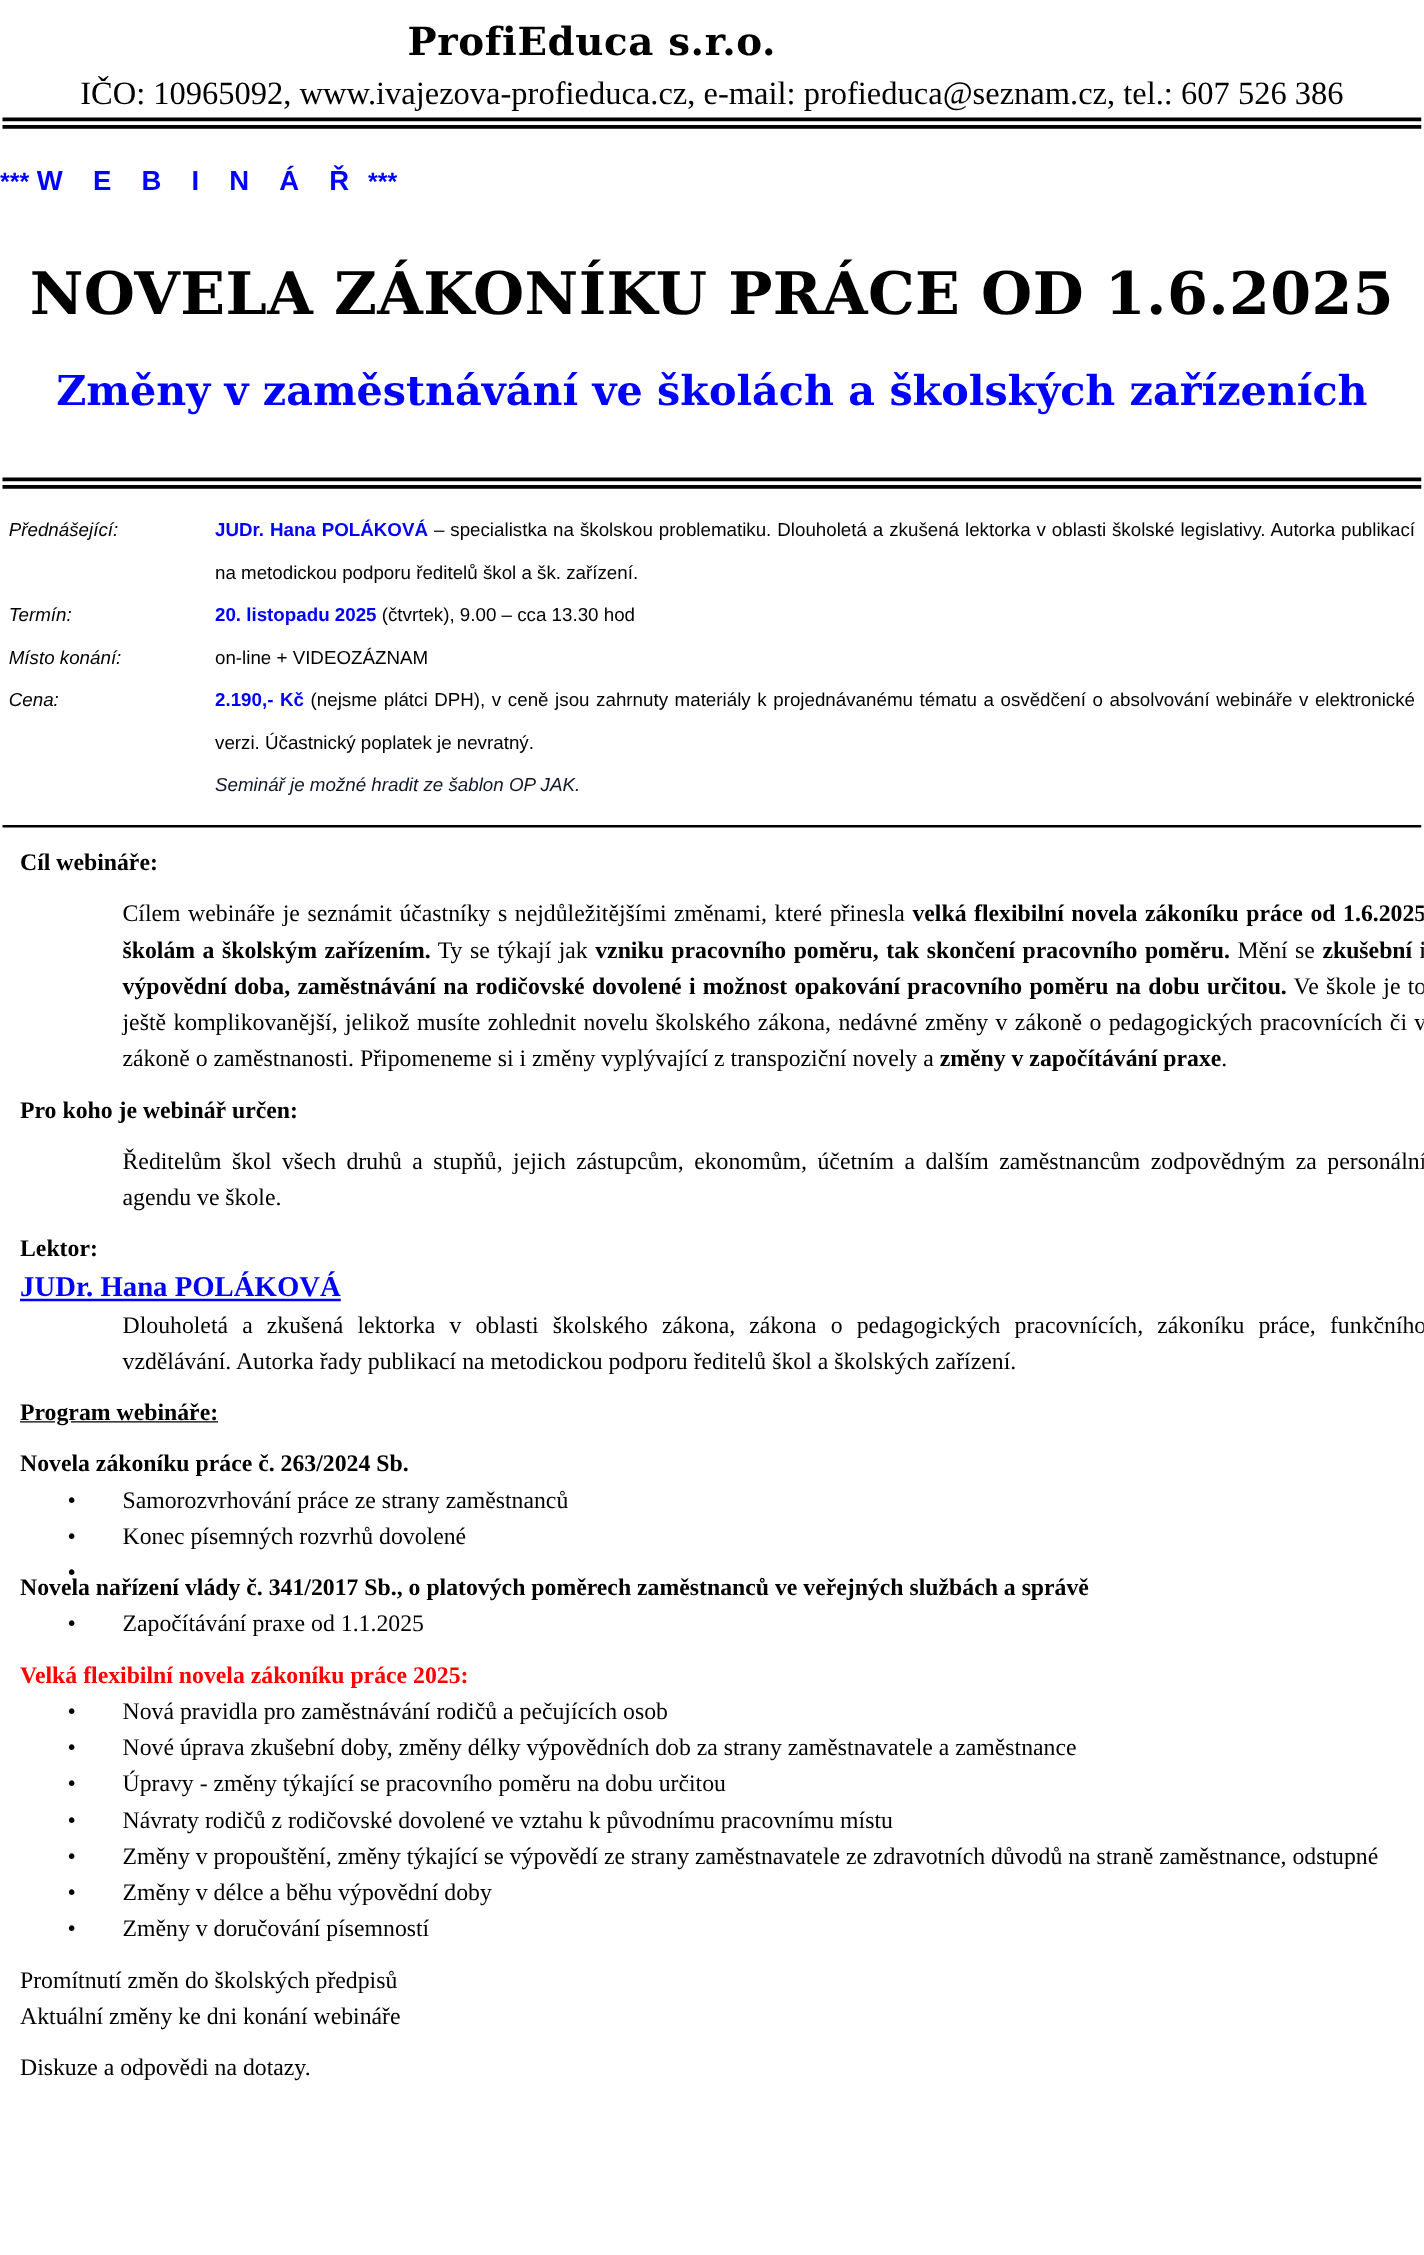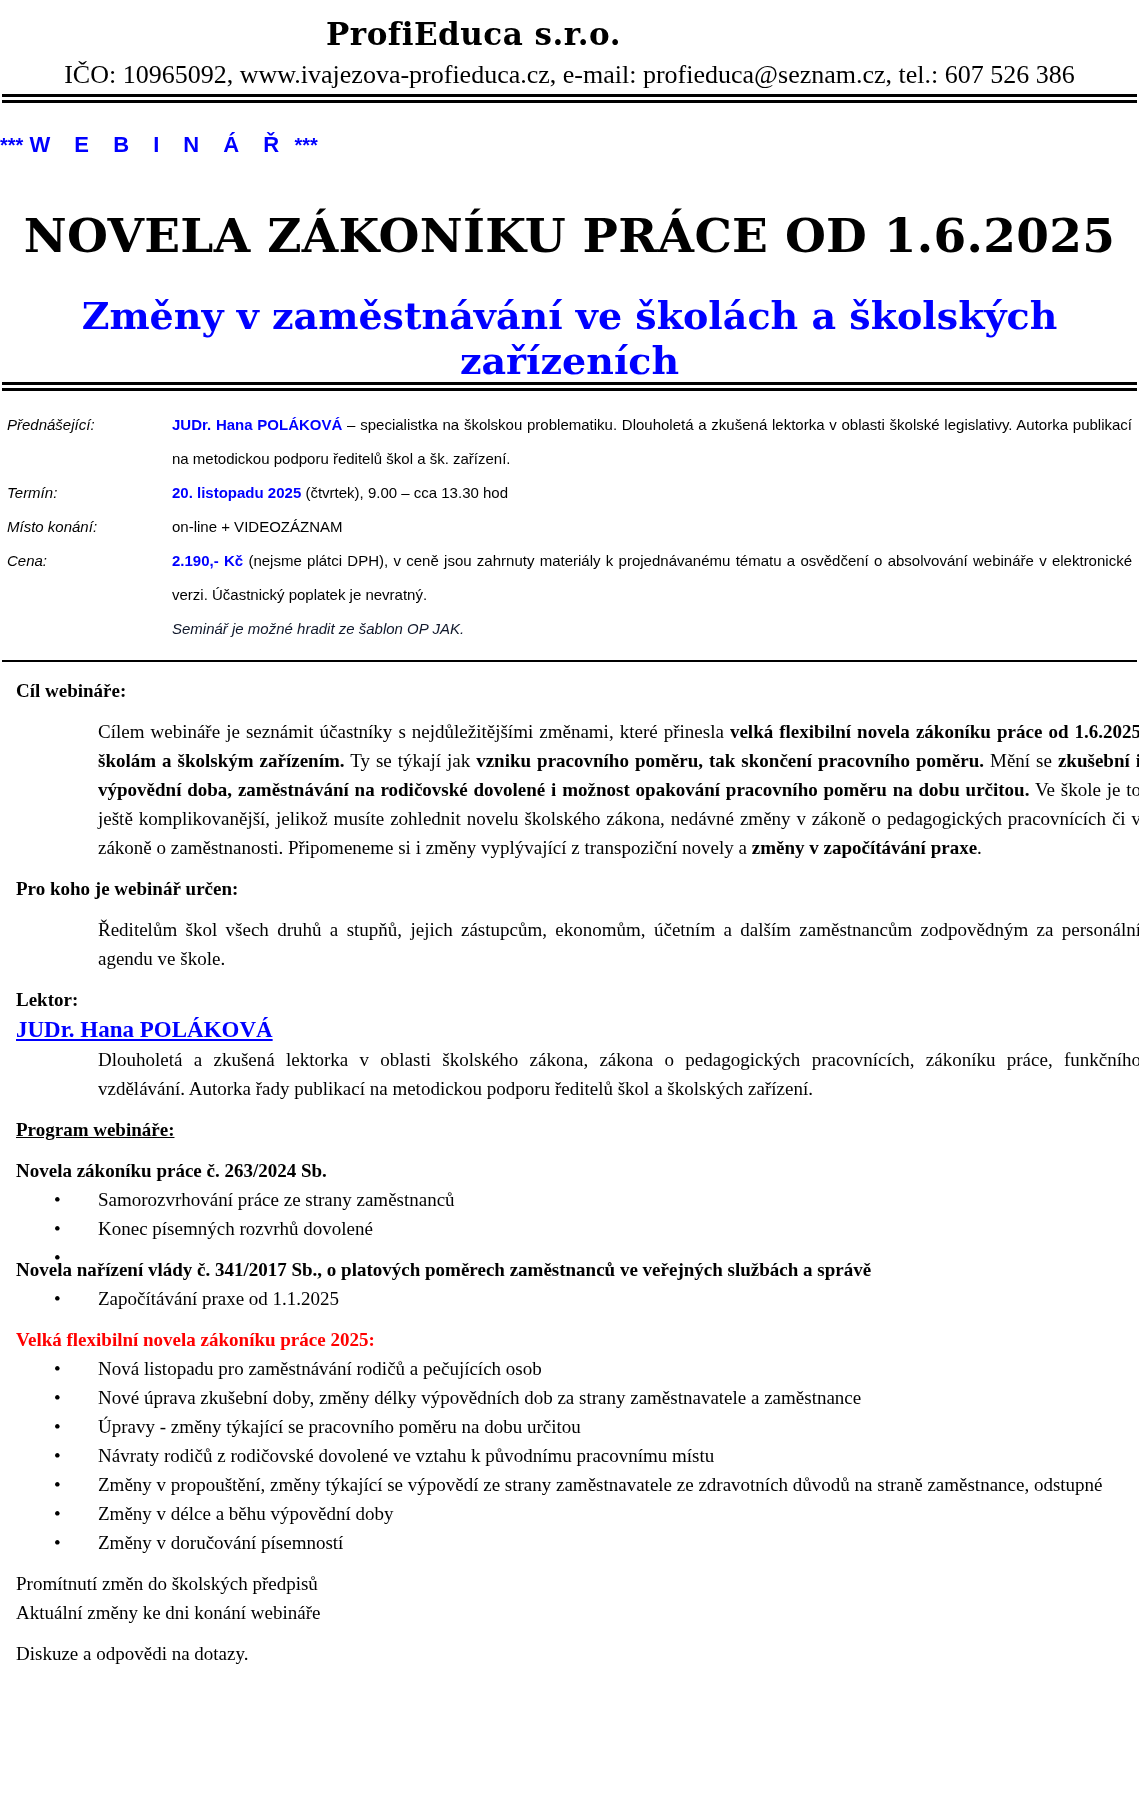--- a/index.html
+++ b/index.html
@@ -21,21 +21,21 @@
     font-family: Liberation Sans, sans-serif; font-weight: bold; color: #0000ff; font-size: 22px;
   }
   .webinar .stars { font-size: 20px; }
   .webinar .word { letter-spacing: 9px; }
   .title {
     position: absolute; top: 208px; left: 0; width: 1139px; text-align: center;
     font-family: "DejaVu Serif", serif; font-weight: bold; color: #000000; font-size: 47px; letter-spacing: 0.3px;
   }
   .subtitle {
     position: absolute; top: 293px; left: 0; width: 1139px; text-align: center;
-    font-family: "DejaVu Serif", serif; font-weight: bold; color: #0000ff; font-size: 38px;
+    font-family: "DejaVu Serif", serif; font-weight: bold; color: #0000ff; font-size: 33px;
   }
   .info { position: absolute; top: 408px; left: 7px; width: 1125px; font-family: "Liberation Sans", sans-serif; font-size: 15px; line-height: 34px; }
   .info-row { display: flex; }
   .info-label { width: 165px; flex: none; font-style: italic; }
   .info-val { flex: 1; text-align: justify; }
   .blue-b { color: #0000ff; font-weight: bold; }
   .red-b { color: #ff0000; font-weight: bold; }
   .ital-blue { color: #0f172a; font-style: italic; }
   .content { position: absolute; top: 676px; left: 16px; width: 1125px; font-family: Liberation Serif, serif; font-size: 19px; line-height: 29px; }
   .h { font-weight: bold; }
@@ -116,21 +116,21 @@
   <div class="gap-s"></div>
 
   <div class="h">Novela nařízení vlády č. 341/2017 Sb., o platových poměrech zaměstnanců ve veřejných službách a správě</div>
   <ul class="bl">
     <li><span class="bullet">•</span><span>Započítávání praxe od 1.1.2025</span></li>
   </ul>
   <div class="gap-s"></div>
 
   <div class="red-b">Velká flexibilní novela zákoníku práce 2025:</div>
   <ul class="bl">
-    <li><span class="bullet">•</span><span>Nová listopadu pro zaměstnávání rodičů a pečujících osob</span></li>
+    <li><span class="bullet">•</span><span>Nová pravidla pro zaměstnávání rodičů a pečujících osob</span></li>
     <li><span class="bullet">•</span><span>Nové úprava zkušební doby, změny délky výpovědních dob za strany zaměstnavatele a zaměstnance</span></li>
     <li><span class="bullet">•</span><span>Úpravy - změny týkající se pracovního poměru na dobu určitou</span></li>
     <li><span class="bullet">•</span><span>Návraty rodičů z rodičovské dovolené ve vztahu k původnímu pracovnímu místu</span></li>
     <li><span class="bullet">•</span><span>Změny v propouštění, změny týkající se výpovědí ze strany zaměstnavatele ze zdravotních důvodů na straně zaměstnance, odstupné</span></li>
     <li><span class="bullet">•</span><span>Změny v délce a běhu výpovědní doby</span></li>
     <li><span class="bullet">•</span><span>Změny v doručování písemností</span></li>
   </ul>
   <div class="gap-s"></div>
 
   <div class="sq">Promítnutí změn do školských předpisů</div>

